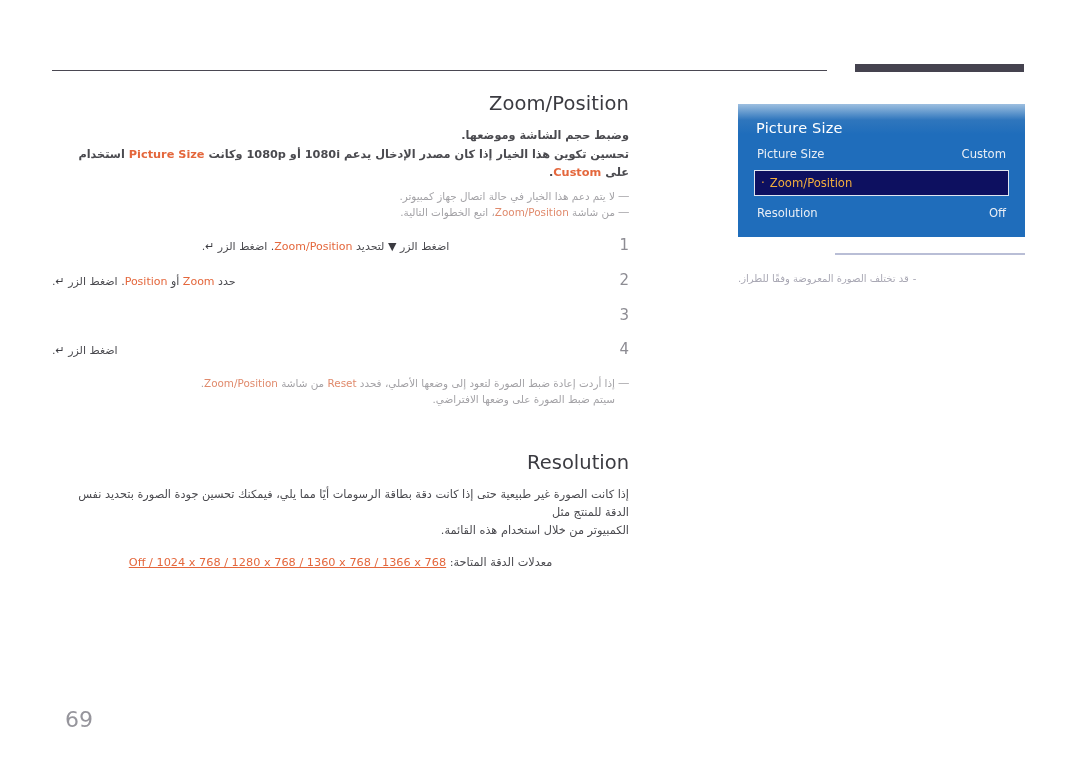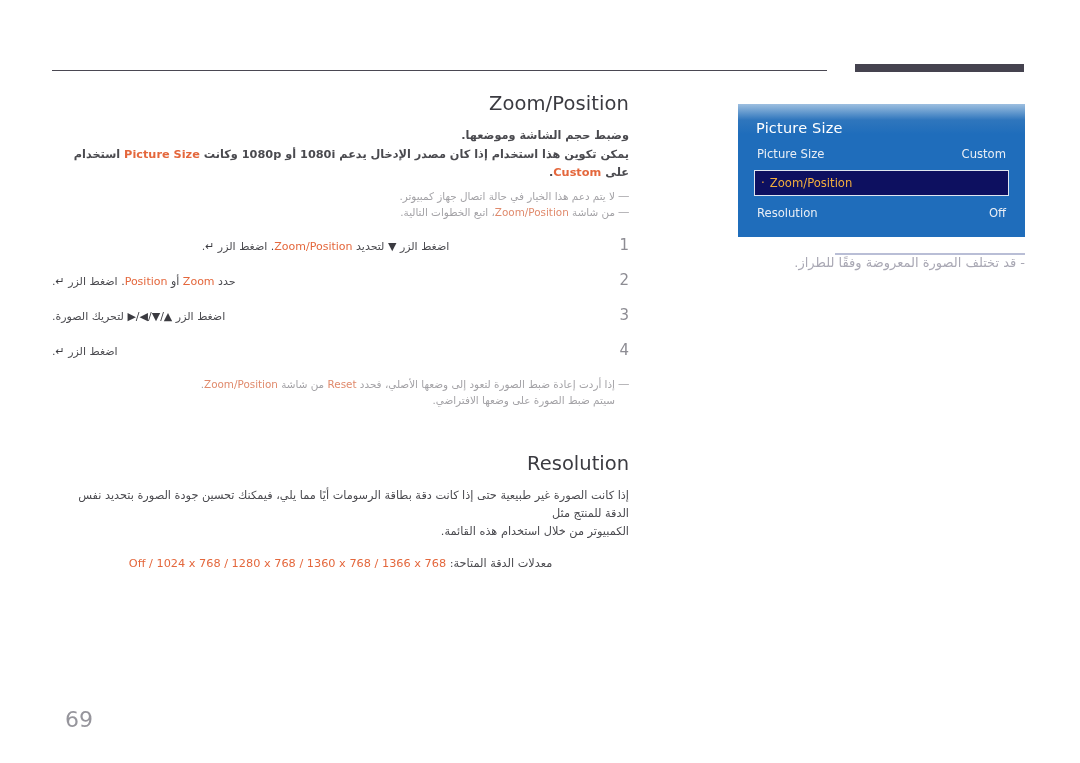--- a/index.html
+++ b/index.html
@@ -151,21 +151,21 @@
     text-align: right;
   }
   .res-list {
     margin-top: 14px;
     font-size: 11.3px;
     line-height: 17px;
     color: #4a4a4f;
     direction: rtl;
     text-align: center;
   }
-  .res-list .accent { color: #e4673c; }
+  .res-list .accent { color: #e4673c; text-decoration: underline; }
 
   
   .osd-wrap {
     position: absolute;
     left: 738px;
     top: 104px;
     width: 287px;
   }
   .osd-panel {
     width: 287px;
@@ -227,24 +227,24 @@
   .osd-row-last { margin-top: 4px; }
 
   .osd-sep {
     width: 190px;
     height: 2px;
     background: #b9bed6;
     margin: 16px 0 0 auto;
   }
   .osd-caption {
     direction: rtl;
-    text-align: right;
-    font-size: 13px;
+    text-align: left;
+    font-size: 10px;
     color: #a9a8b4;
-    margin-top: 0;
+    margin-top: 18px;
     padding-left: 0;
   }
   .osd-caption .cdash { margin-left: 4px; }
 
   
   .page-number {
     position: absolute;
     left: 52px;
     top: 707px;
     font-size: 22px;
@@ -261,21 +261,21 @@
   <div class="header-rule-thin"></div>
   <div class="header-rule-thick"></div>
 
   <div class="doc-col">
 
     <h2 class="section-title">Zoom/Position</h2>
 
     <div class="body-line">وضبط حجم الشاشة وموضعها.</div>
 
     <div class="body-line">
-      <span>يمكن تكوين هذا استخدام إذا كان مصدر الإدخال يدعم 1080i أو 1080p وكانت </span><span class="accent">Picture Size</span><span> استخدام على </span><span class="accent">Custom</span><span>.</span>
+      <span>تحسين تكوين هذا الخيار إذا كان مصدر الإدخال يدعم 1080i أو 1080p وكانت </span><span class="accent">Picture Size</span><span> استخدام على </span><span class="accent">Custom</span><span>.</span>
     </div>
 
     <div class="note note-block-top">
       <span class="dash">―</span><span>لا يتم دعم هذا الخيار في حالة اتصال جهاز كمبيوتر.</span>
     </div>
 
     <div class="note">
       <span class="dash">―</span><span>من شاشة </span><span class="accent">Zoom/Position</span><span>، اتبع الخطوات التالية.</span>
     </div>
 
@@ -290,23 +290,20 @@
 
       <div class="step">
         <div class="step-num">2</div>
         <div class="step-text">
           <span>حدد </span><span class="accent">Zoom</span><span> أو </span><span class="accent">Position</span><span>. اضغط الزر </span><span class="glyph-enter">↵</span><span>.</span>
         </div>
       </div>
 
       <div class="step">
         <div class="step-num">3</div>
-        <div class="step-text">
-          <span>اضغط الزر </span><span class="glyph-arrow">▲/▼/◀/▶</span><span> لتحريك الصورة.</span>
-        </div>
       </div>
 
       <div class="step">
         <div class="step-num">4</div>
         <div class="step-text">
           <span>اضغط الزر </span><span class="glyph-enter">↵</span><span>.</span>
         </div>
       </div>
     </div>
 

